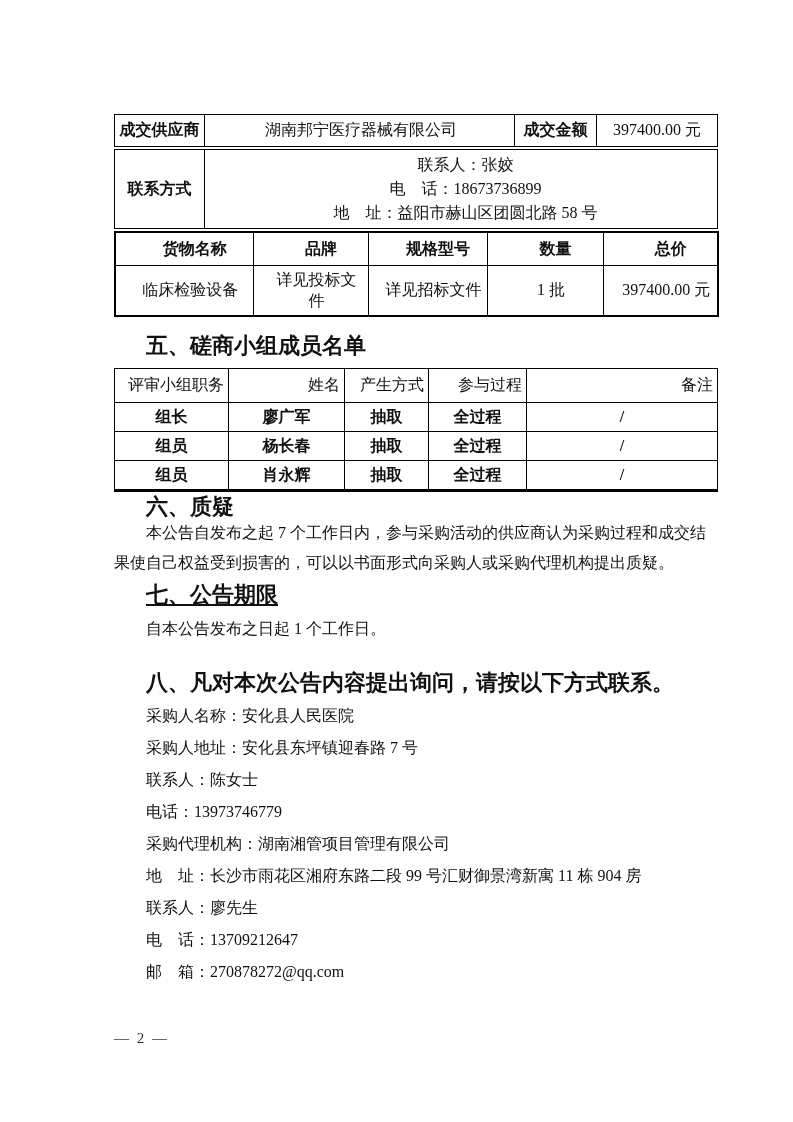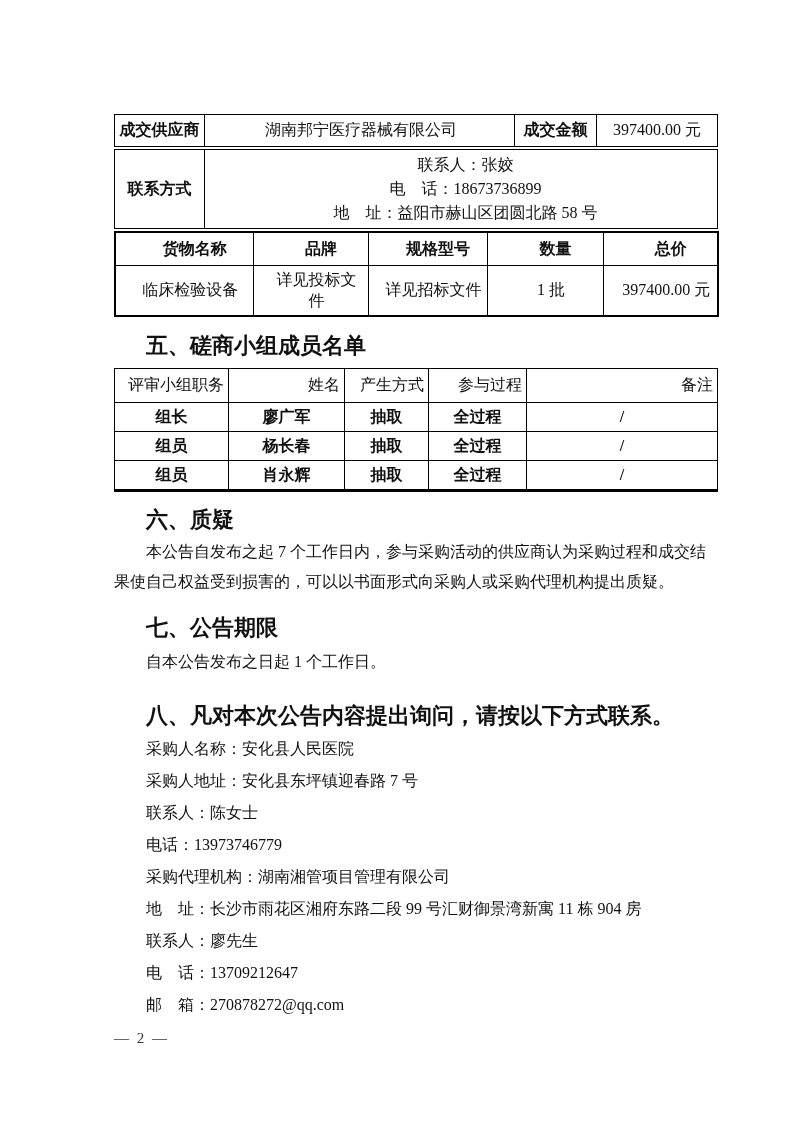--- a/index.html
+++ b/index.html
@@ -29,29 +29,29 @@
     white-space:pre-line;line-height:24px;height:56px;vertical-align:middle;
   }
   .tbl-c .hdr td{height:32px;font-weight:bold;text-align:center;padding-left:25px;}
   .tbl-c .datarow td{height:49px;text-align:center;padding-left:16px;}
   .tbl-d .hdr td{height:33px;text-align:right;}
   .tbl-d .datarow td{height:28px;text-align:center;font-weight:bold;}
   .heading{
     font-weight:bold;font-size:22px;line-height:22px;
     margin:18px 0 0 32px;color:#111;
   }
-  .h6{margin-top:17px;}
-  .h7{margin-top:20px;}
+  .h6{margin-top:4px;}
+  .h7{margin-top:6px;text-decoration:underline;}
   .h8{margin-top:28px;}
   .note{
     margin-top:0;line-height:28px;text-indent:2em;
     white-space:pre-line;width:603px;
   }
   .para{
-    margin-top:6px;line-height:30px;text-indent:2em;
+    line-height:30px;text-indent:2em;
     white-space:pre-line;width:603px;
   }
   .para7{margin-top:8px;}
   .contact-list{margin-top:11px;}
   .contact-line{
     margin-left:32px;line-height:22px;margin-bottom:10px;
   }
   .pagenum{
     position:absolute;left:114px;top:1030px;
     font-size:15px;color:#333;letter-spacing:2px;

